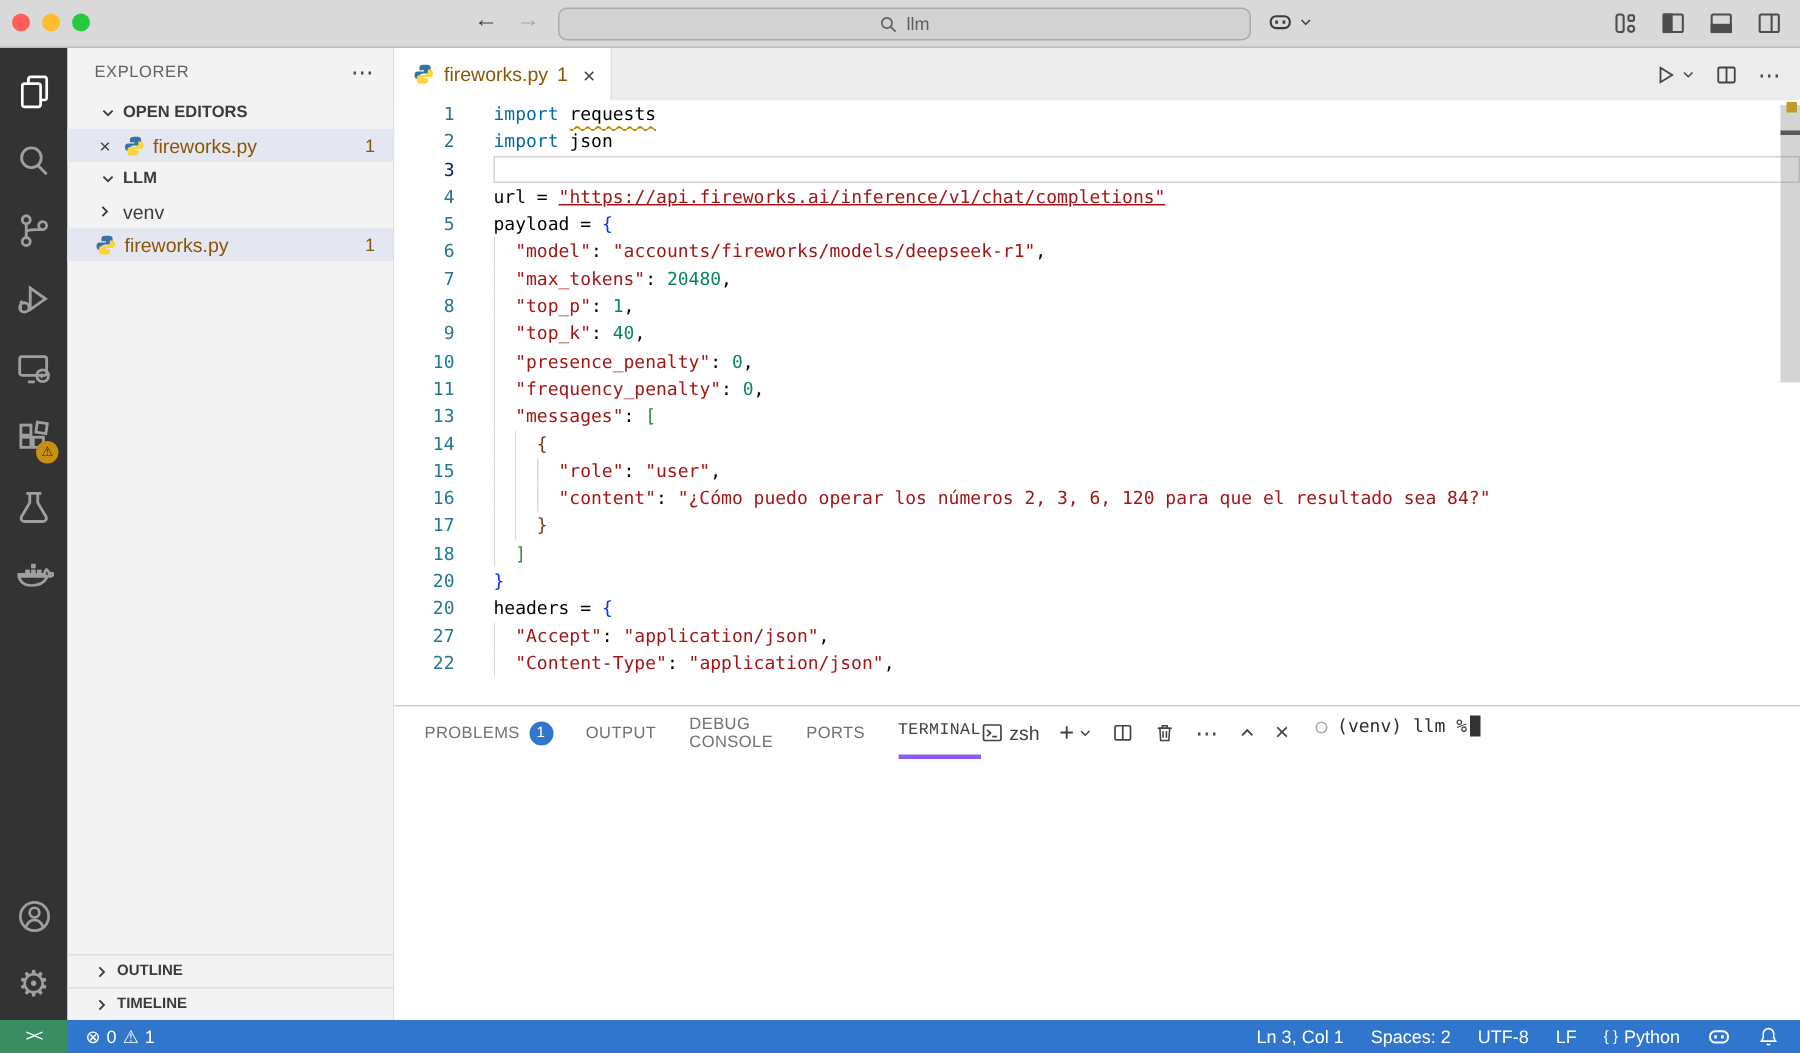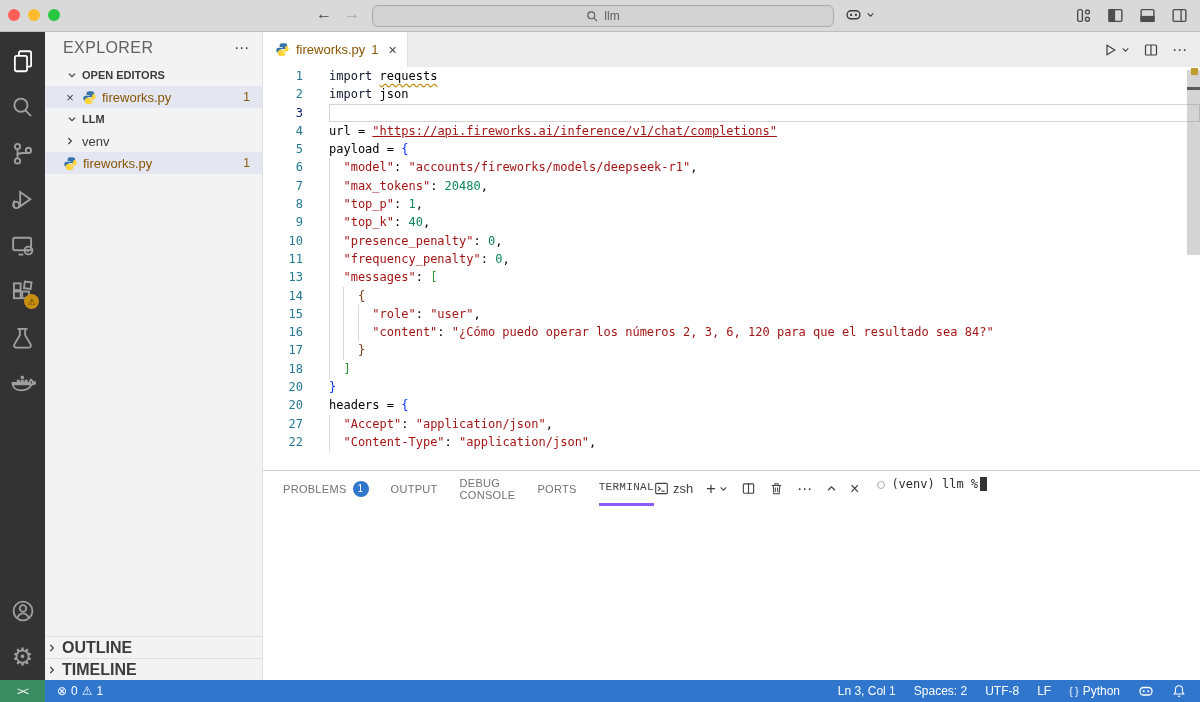--- a/index.html
+++ b/index.html
@@ -31,53 +31,53 @@
   .ab-item { width:45px; height:46px; display:flex; align-items:center; justify-content:center; position:relative; }
   .ab-spacer { flex:1; }
   .ab-badge { position:absolute; right:6px; bottom:5px; width:15px; height:15px; border-radius:50%;
     background:#c89010; color:#3c2e00; font-size:9px; display:flex; align-items:center; justify-content:center; }
   .gear-glyph { color:#a0a0a0; font-size:24px; line-height:1; }
 
   
   .sidebar { width:218px; background:#f3f3f3; border-right:1px solid #e0e0e0;
     display:flex; flex-direction:column; flex:0 0 218px; font-size:13px; color:#3b3b3b; }
   .sb-header { height:32px; display:flex; align-items:center; padding:0 12px 0 18px; }
-  .sb-title { font-size:16px; letter-spacing:.4px; color:#616161; flex:1; }
+  .sb-title { font-size:11px; letter-spacing:.4px; color:#616161; flex:1; }
   .sb-ellipsis { color:#424242; font-size:14px; }
   .sb-section-head { height:22px; display:flex; align-items:center; gap:3px; padding-left:20px;
     font-weight:bold; font-size:11px; color:#3b3b3b; }
   .sb-row { height:22px; display:flex; align-items:center; gap:5px; padding-left:18px; }
   .sb-row.selected { background:#e4e6f1; }
   .sb-row .close-x { color:#424242; font-size:13px; width:14px; text-align:center; }
   .file-warn { color:#895503; }
   .sb-badge { margin-left:auto; margin-right:12px; color:#895503; font-size:12px; }
   .sb-spacer { flex:1; }
   .sb-bottom { border-top:1px solid #e0e0e0; height:22px; display:flex; align-items:center;
-    gap:3px; padding-left:0; font-weight:bold; font-size:16px; color:#3b3b3b; }
+    gap:3px; padding-left:16px; font-weight:bold; font-size:10px; color:#3b3b3b; }
   .chev { display:block; }
 
   
   .editor-col { flex:1; display:flex; flex-direction:column; min-width:0; background:#fff; }
   .tabbar { height:35px; background:#ececec; display:flex; align-items:stretch; flex:0 0 35px; position:relative; }
   .tab { background:#ffffff; display:flex; align-items:center; gap:6px; padding:0 10px 0 12px;
     font-size:13px; border-right:1px solid #e0e0e0; }
   .tab .tab-badge { color:#895503; }
   .tab .close-x { color:#424242; font-size:14px; margin-left:4px; }
   .editor-actions { position:absolute; right:12px; top:0; height:35px; display:flex; align-items:center; gap:13px; color:#424242; }
   .dots { font-size:15px; color:#424242; letter-spacing:1px; }
 
   
   .editor { height:403px; flex:0 0 403px; position:relative; overflow:hidden;
     font-family:"DejaVu Sans Mono","Liberation Mono",monospace; font-size:12px; background:#fff; }
   .code-row { display:flex; height:18.3px; line-height:18.3px; white-space:pre; }
   .gut { width:40px; flex:0 0 40px; text-align:right; color:#237893; }
   .txt { margin-left:26px; flex:1; }
   .code-row.cur .txt { outline:1px solid #d4d4d4; outline-offset:-1px; }
   .code-row.cur .gut { color:#0b216f; }
-  .tk-kw{color:#0f172a;} .tk-pl{color:#000000;} .tk-st{color:#a31515;} .tk-nu{color:#098658;}
+  .tk-kw{color:#0369a1;} .tk-pl{color:#000000;} .tk-st{color:#a31515;} .tk-nu{color:#098658;}
   .tk-lk{color:#a31515; text-decoration:underline;}
   .tk-wn{color:#000; text-decoration:underline wavy #bf8803; text-decoration-skip-ink:none; text-underline-offset:3px;}
   .tk-b1{color:#0431fa;} .tk-b2{color:#319331;} .tk-b3{color:#7b3814;}
   .tk-ind{display:inline-block; width:2ch; height:18.3px; vertical-align:top; box-shadow:inset 1px 0 0 #d8d8d8; white-space:pre;}
   .vscroll { position:absolute; right:0; top:3px; width:13px; height:185px; background:rgba(120,120,120,.32); }
   .ov-warn { position:absolute; right:2px; top:1px; width:7px; height:7px; background:#bf9a2d; }
   .ov-cursor { position:absolute; right:0; top:20px; width:13px; height:3px; background:#5a5a5a; }
 
   
   .panel { flex:1; border-top:1px solid #d0d0d0; display:flex; flex-direction:row; background:#fff; position:relative; }

